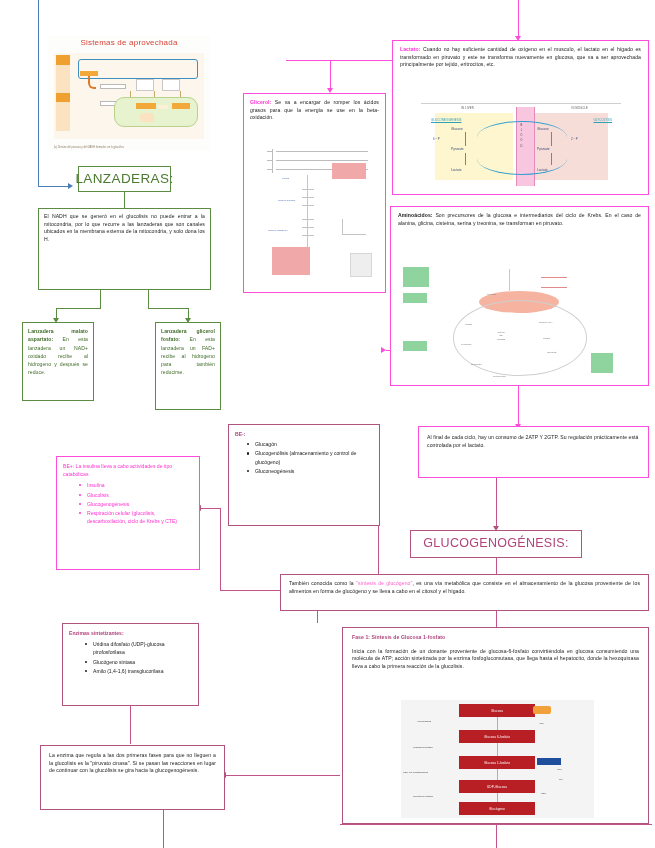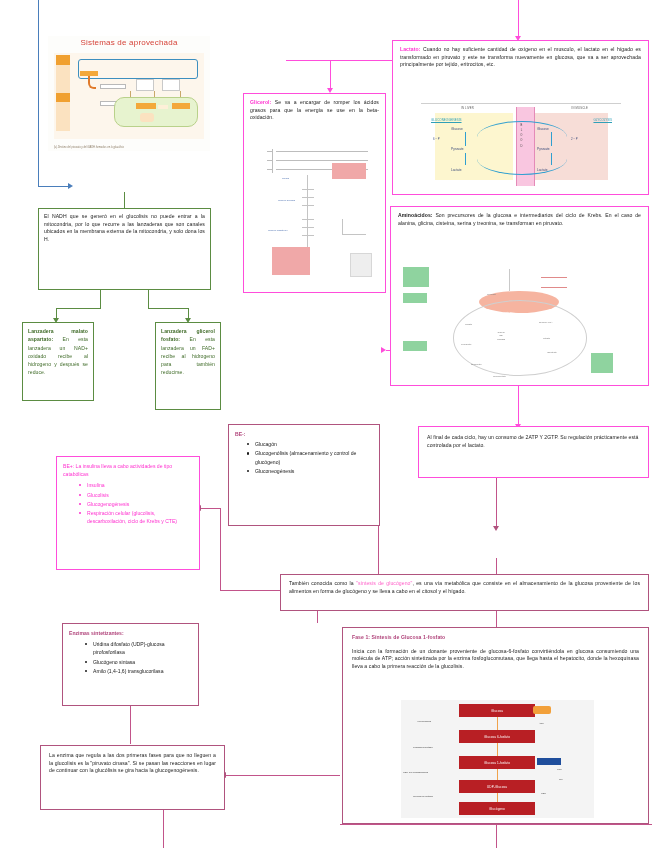--- a/index.html
+++ b/index.html
@@ -256,20 +256,23 @@
       <div class="abs" style="left:118px;top:50px;width:18px;height:6px;background:#f3a83a;"></div>
       <div class="abs" style="left:104px;top:52px;width:10px;height:4px;background:#fdf0d8;"></div>
 
       <div class="abs" style="left:76px;top:38px;width:1px;height:6px;background:#c8a86a;"></div>
       <div class="abs" style="left:100px;top:38px;width:1px;height:6px;background:#c8a86a;"></div>
       <div class="abs" style="left:126px;top:38px;width:1px;height:6px;background:#c8a86a;"></div>
     </div>
     <div class="slide-cap">(c) Destino del piruvato y del NADH formados en la glucólisis</div>
   </div>
 
+  <div class="node node-green" style="left:78px;top:166px;width:93px;height:26px;display:flex;align-items:center;justify-content:center;">
+    <span class="title-green">LANZADERAS:</span>
+  </div>
 
   <div class="node node-green" style="left:38px;top:208px;width:173px;height:82px;">
     <span class="txt">El NADH que se generó en el glucolisis no puede entrar a la mitocondria, por lo que recurre a las lanzaderas que son canales ubicados en la membrana externa de la mitocondria, y solo dona los H.</span>
   </div>
 
   <div class="node node-green" style="left:22px;top:322px;width:72px;height:79px;">
     <span class="green-txt">
       <b>Lanzadera malato aspartato:</b><span> En esta lanzadera un NAD+ oxidado recibe al hidrogeno y después se reduce.</span>
     </span>
   </div>
@@ -393,20 +396,23 @@
       <li>Glucolisis</li>
       <li>Glucogenogénesis</li>
       <li>Respiración celular (glucolisis, descarboxilación, ciclo de Krebs y CTE)</li>
     </ul>
   </div>
 
   <div class="node node-pink" style="left:418px;top:426px;width:231px;height:52px;">
     <span class="txt" style="text-align:left;padding:7px 8px;">Al final de cada ciclo, hay un consumo de 2ATP Y 2GTP. Su regulación prácticamente está controlada por el lactato.</span>
   </div>
 
+  <div class="node node-mauve" style="left:410px;top:530px;width:172px;height:28px;display:flex;align-items:center;justify-content:center;">
+    <span class="title-mauve">GLUCOGENOGÉNESIS:</span>
+  </div>
 
   <div class="node node-mauve" style="left:280px;top:574px;width:369px;height:37px;">
     <span class="txt" style="padding:5px 8px;">
       <span>También conocida como la </span><span class="quote">"síntesis de glucógeno"</span><span>, es una vía metabólica que consiste en el almacenamiento de la glucosa proveniente de los alimentos en forma de glucógeno y se lleva a cabo en el citosol y el hígado.</span>
     </span>
   </div>
 
   <div class="node node-mauve" style="left:62px;top:623px;width:137px;height:83px;">
     <div class="pink-txt" style="color:#b0437a;font-weight:700;padding:5px 6px 3px 6px;">Enzimas sintetizantes:</div>
     <ul class="bul" style="color:#1a1a1a;padding-left:30px;">

